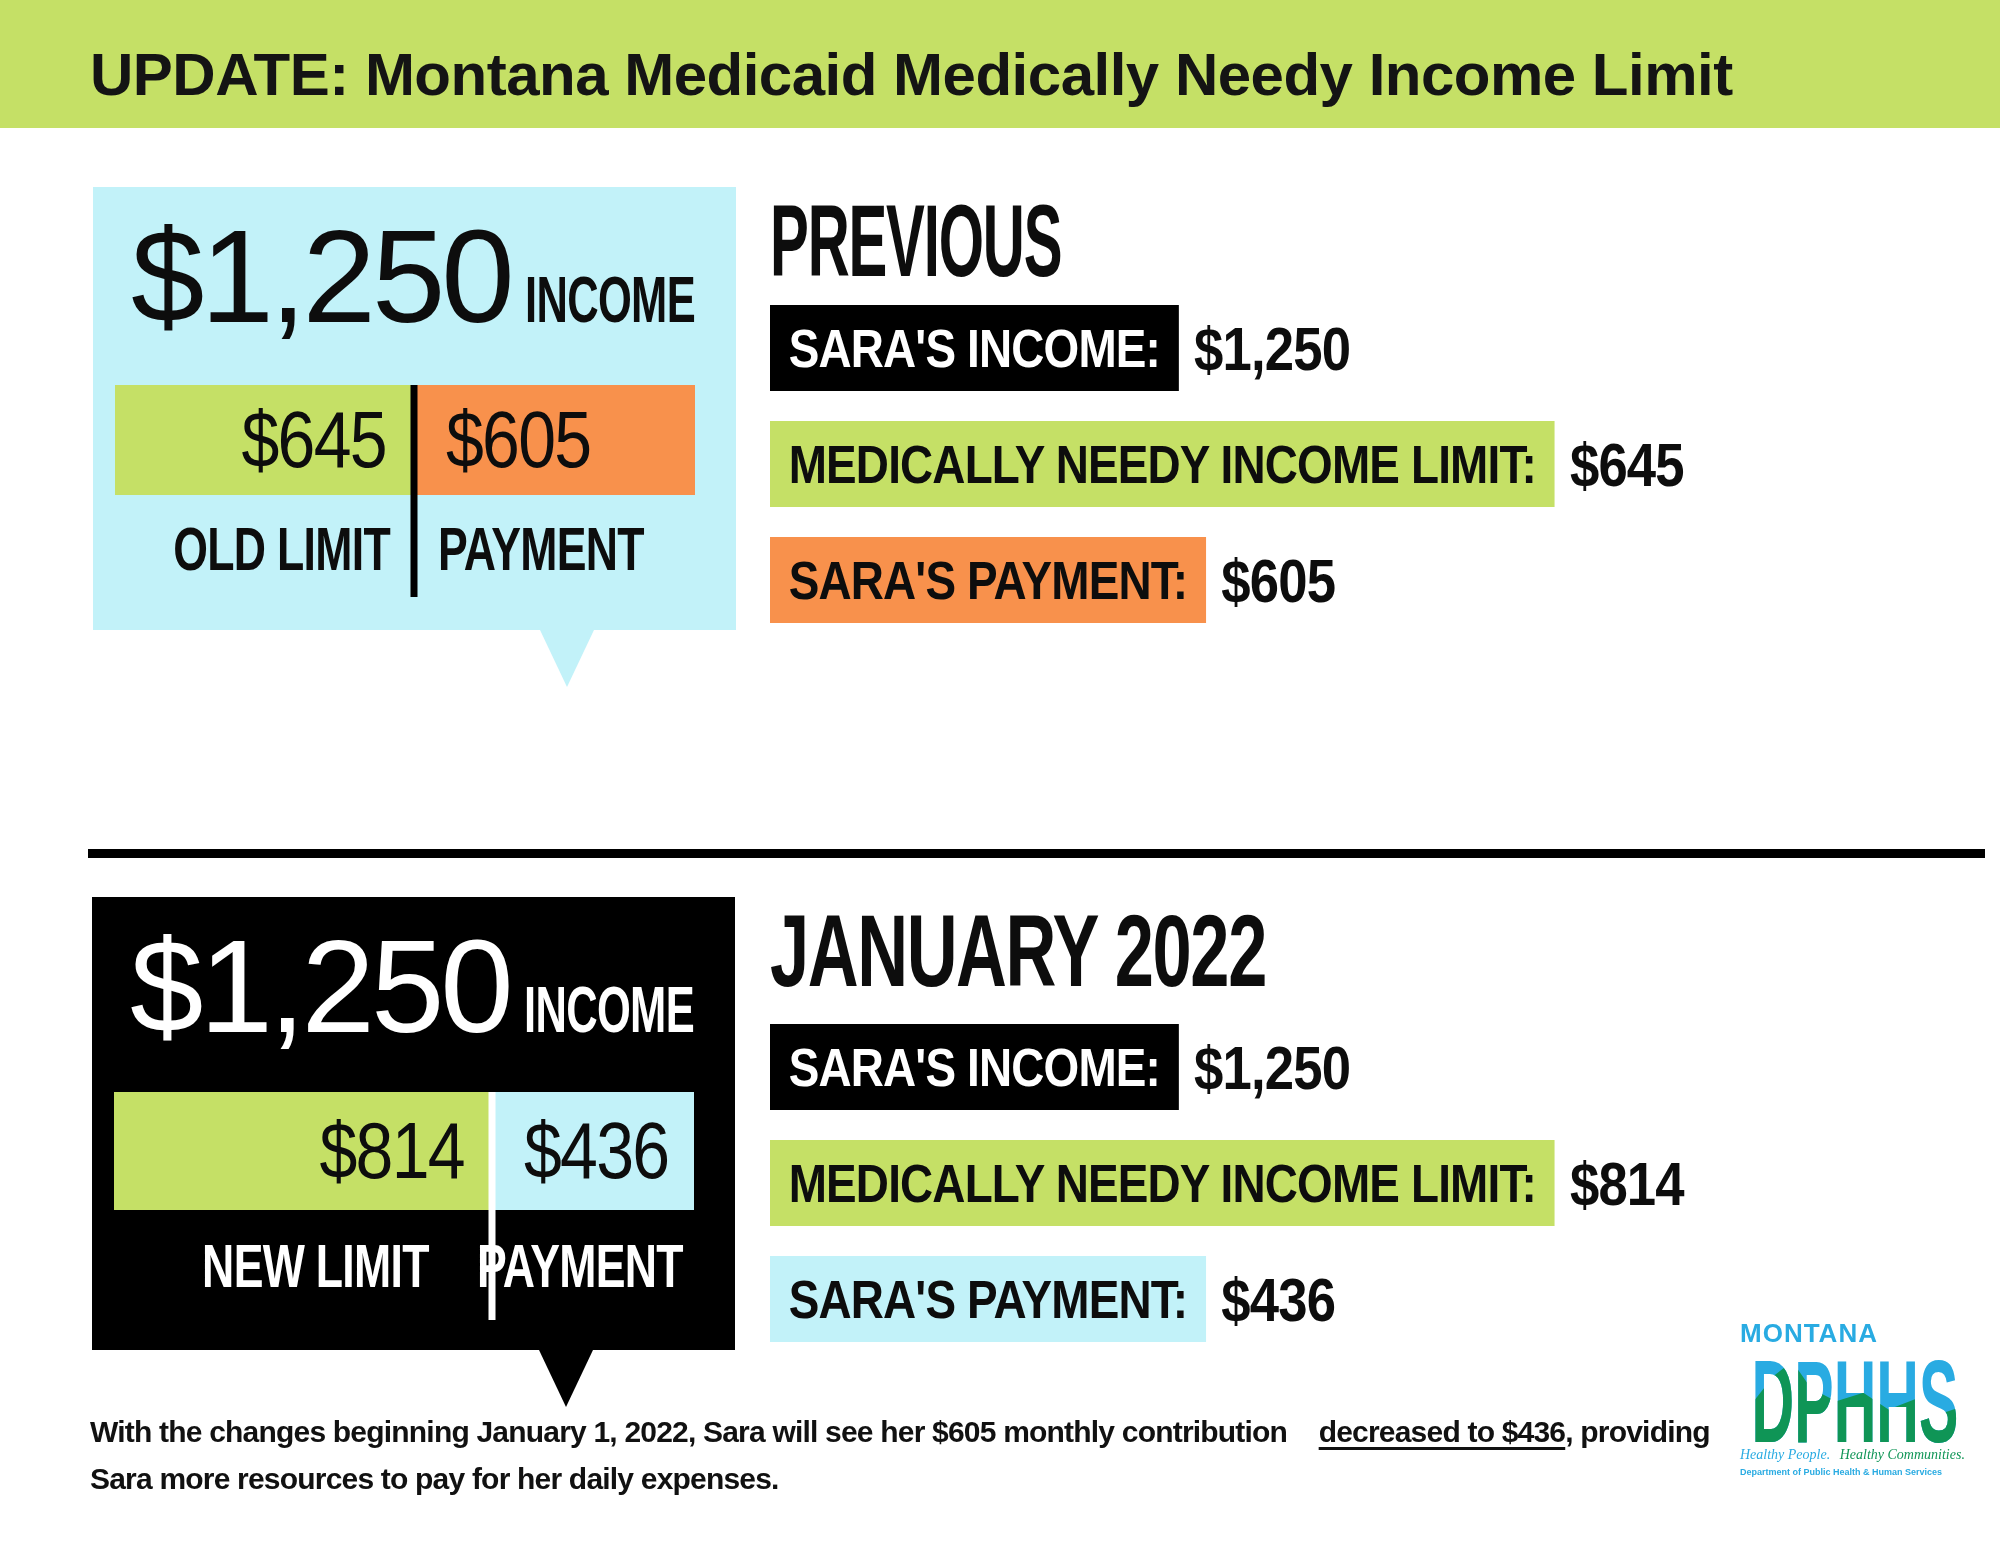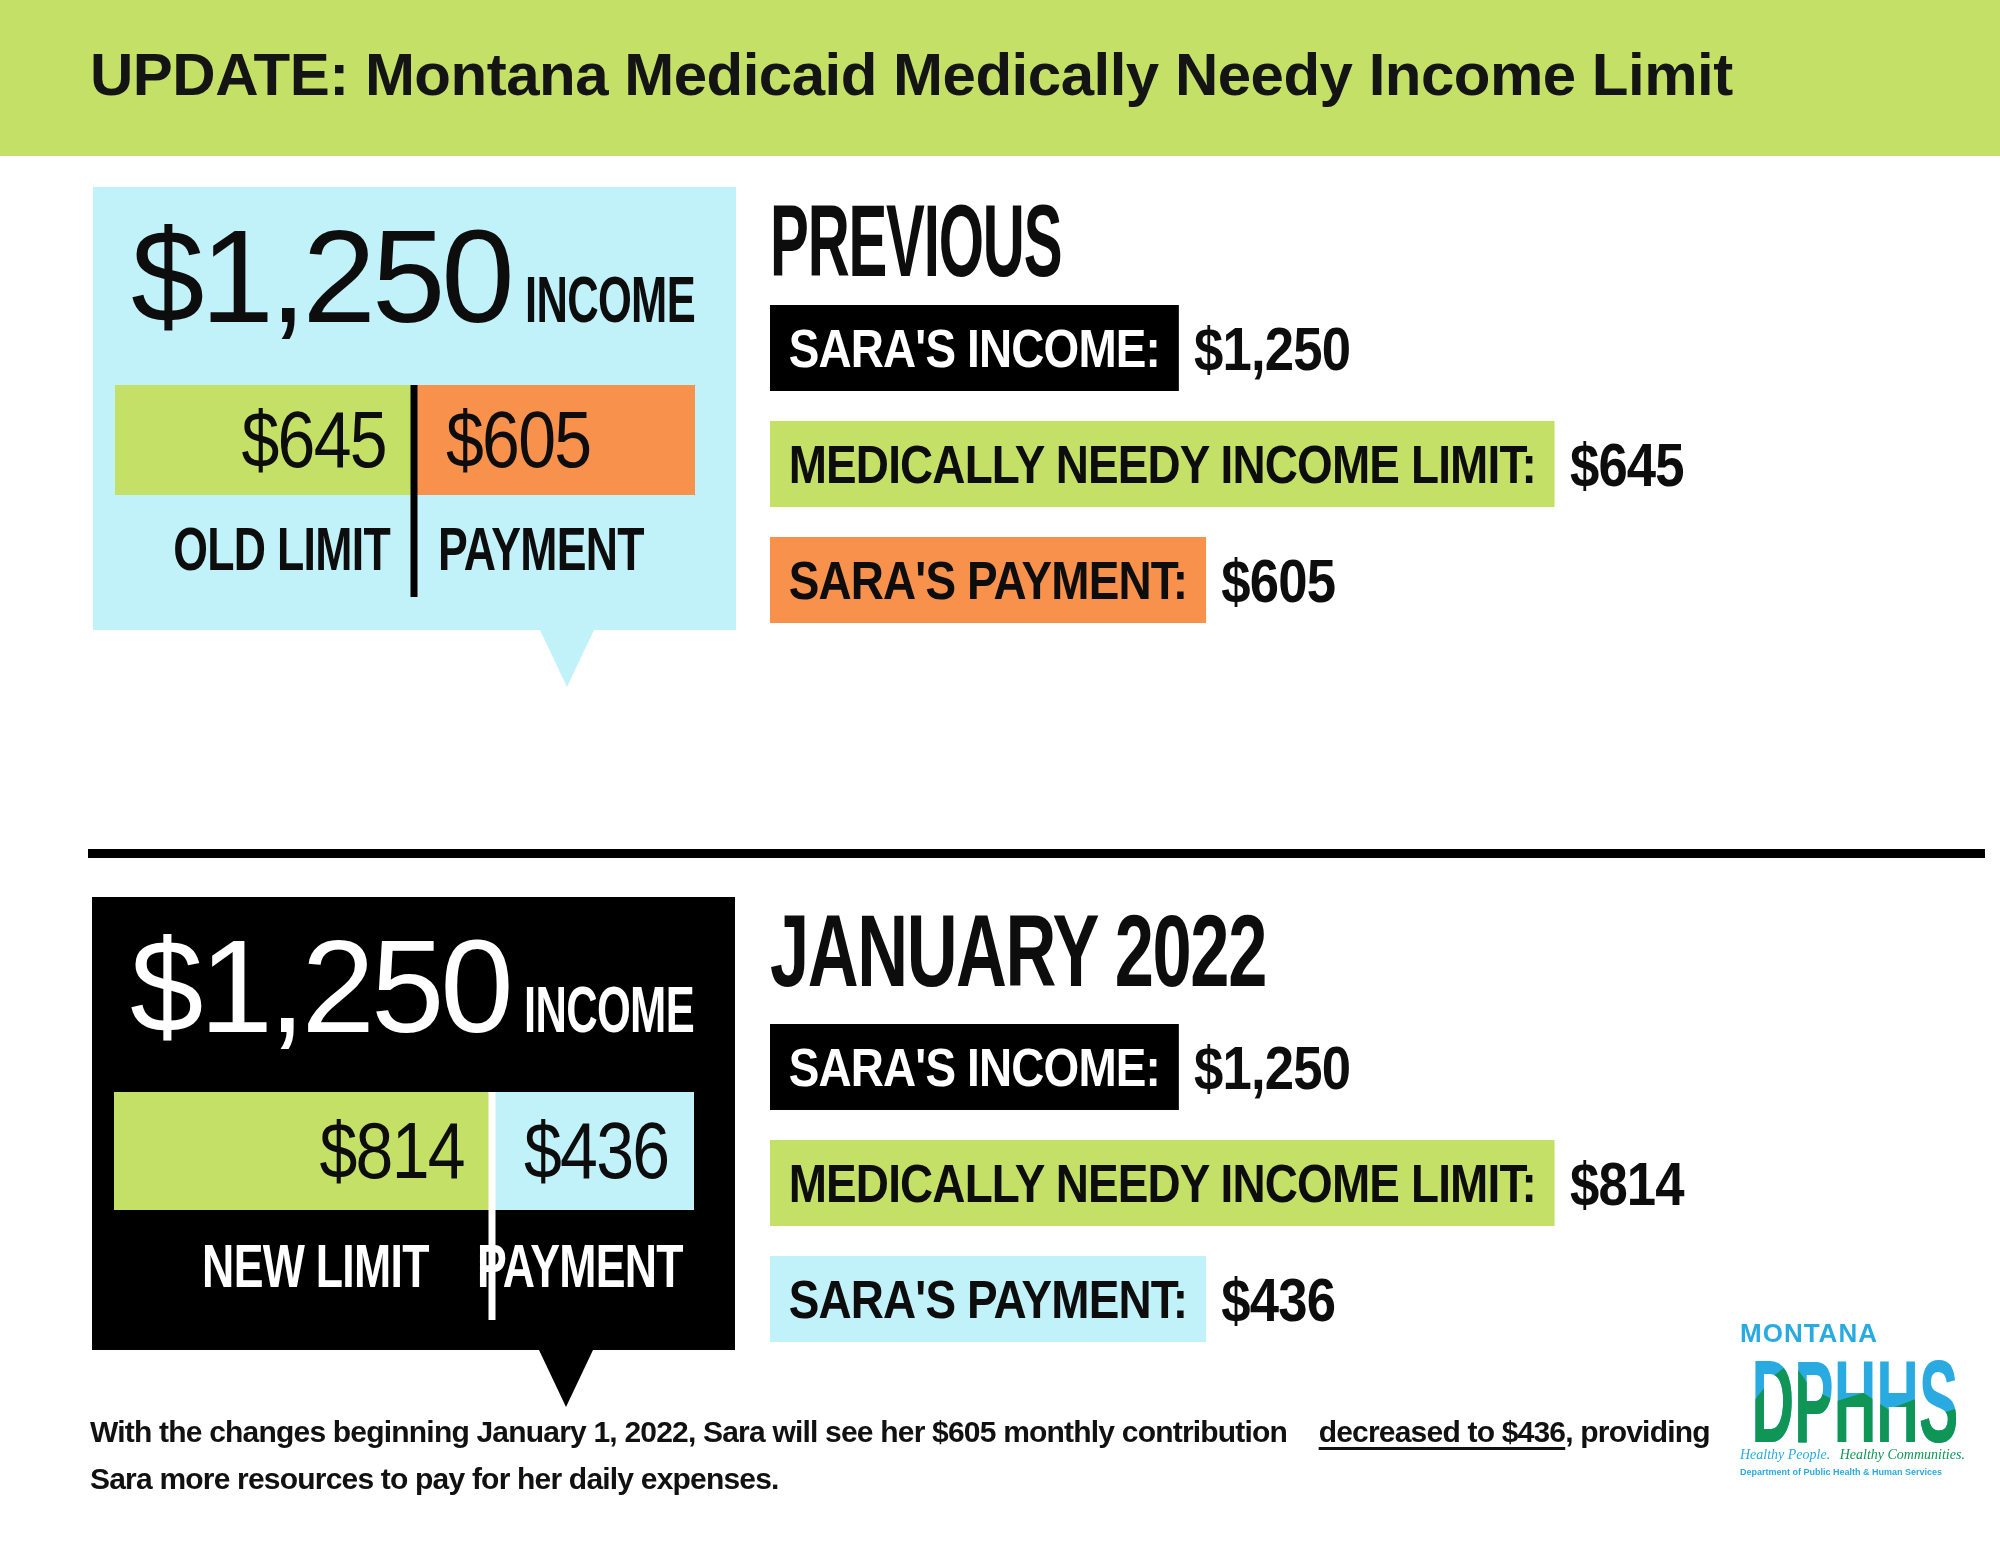--- a/index.html
+++ b/index.html
@@ -1,20 +1,20 @@
 <!DOCTYPE html>
 <html style="--banner_green: #c5e066; --card_blue: #c2f2f9; --bar_green: #c5e066; --bar_orange: #f8914c; --logo_blue: #29abe2; --logo_green: #0f9556;"><head>
 <meta charset="utf-8">
 <style>
   html,body{margin:0;padding:0;background:#fff;}
   .stage{position:relative;width:2000px;height:1545px;background:#fff;overflow:hidden;
          font-family:"Liberation Sans",sans-serif;color:#0d0d0d;}
 
   
-  .banner{position:absolute;left:0;top:0;width:2000px;height:156px;background:var(--banner_green);}
+  .banner{position:absolute;left:0;top:0;width:2000px;height:128px;background:var(--banner_green);}
   .banner h1{position:absolute;left:90px;top:0;height:148px;margin:0;display:flex;align-items:center;
              font-size:60px;font-weight:bold;letter-spacing:-0.5px;color:#141414;}
 
   
   .card{position:absolute;width:643px;}
   .card--prev{left:93px;top:187px;height:443px;background:var(--card_blue);}
   .card--jan{left:92px;top:897px;height:453px;background:#000;color:#fff;}
   .bigrow{position:absolute;left:38px;top:16px;display:flex;align-items:baseline;}
   .big-amount{font-size:132px;font-weight:400;letter-spacing:-4px;line-height:1.12;}
   .big-unit{display:inline-block;font-size:64px;font-weight:bold;letter-spacing:-1px;margin-left:14px;

